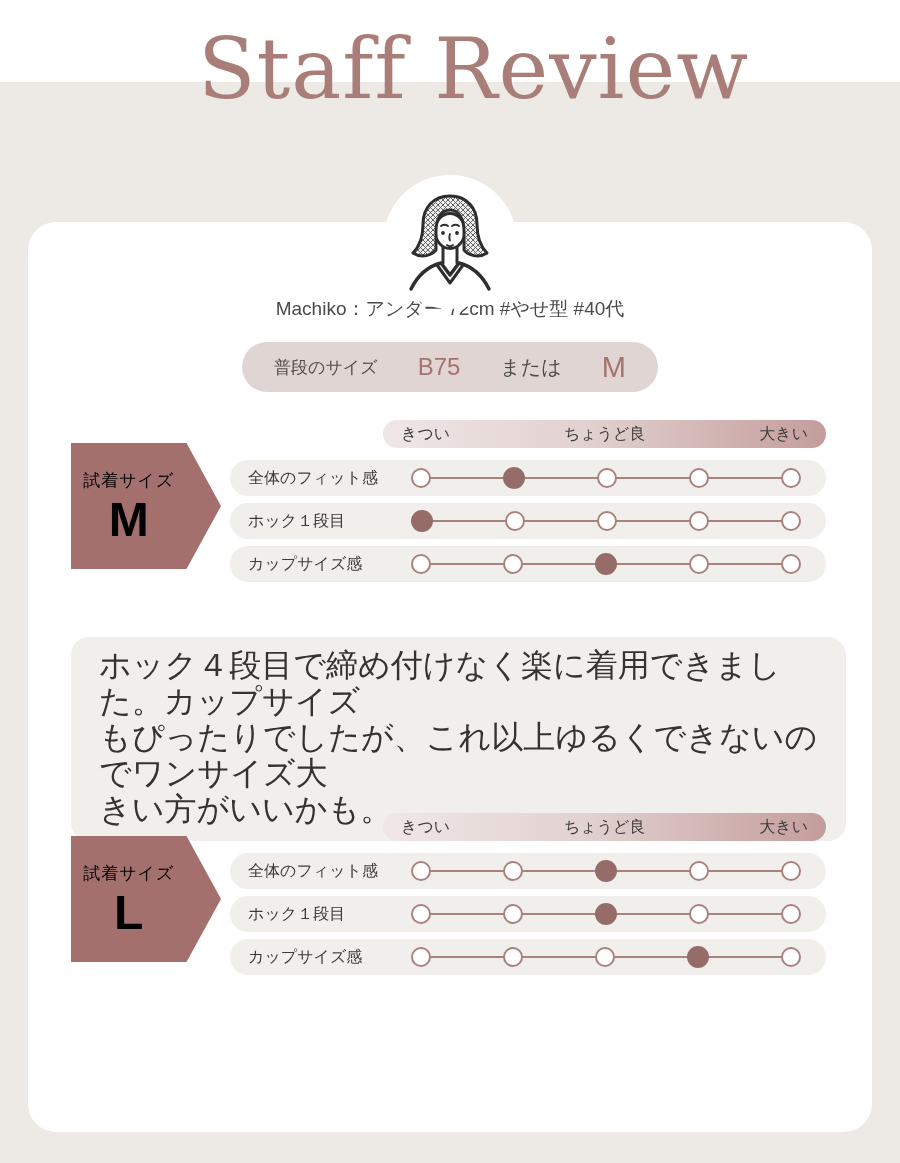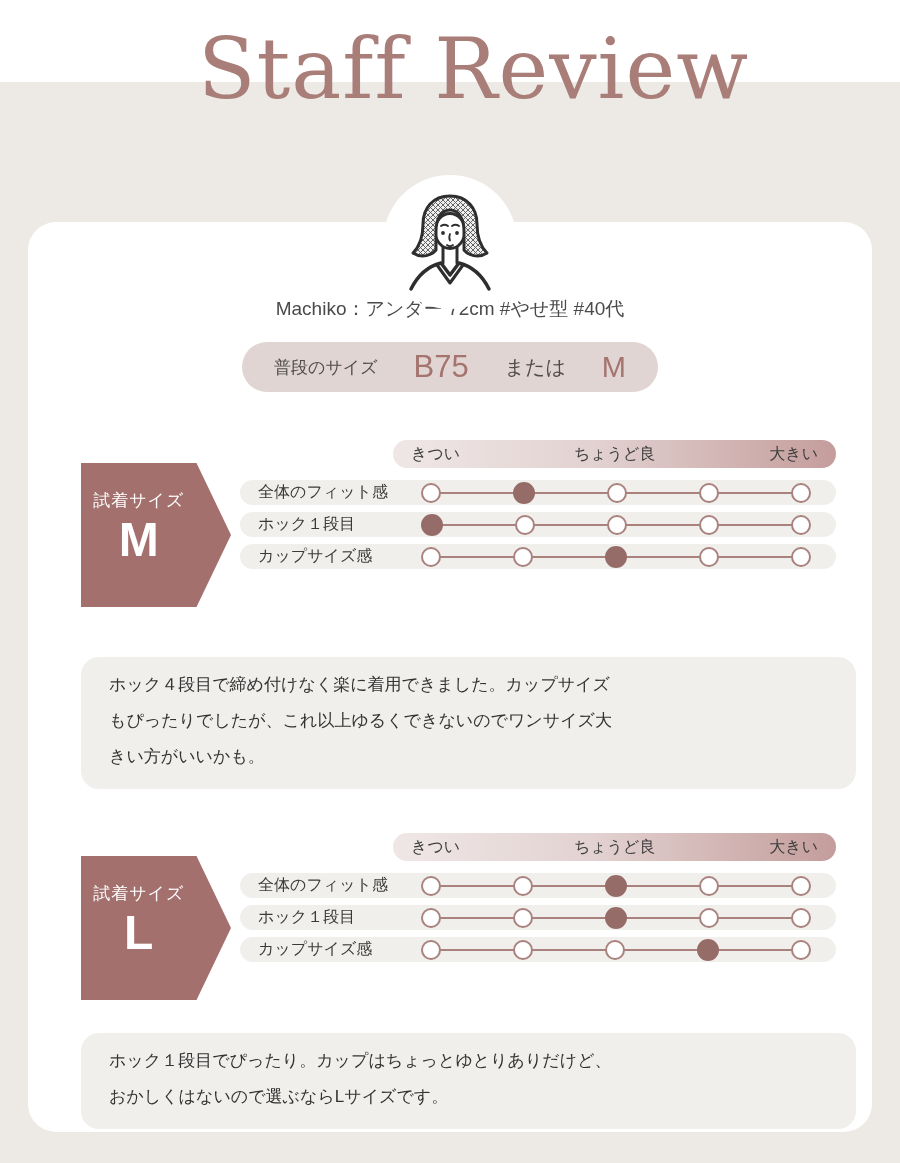--- a/index.html
+++ b/index.html
@@ -52,55 +52,55 @@
   }
   .size-pill {
     position: absolute; left: 214px; top: 120px;
     width: 416px; height: 50px;
     background: var(--pill-bg, #e0d5d3);
     border-radius: 25px;
     display: flex; align-items: center; justify-content: space-between;
     padding: 16px 32px;
   }
   .size-pill .lbl { font-size: 17px; color: #4f4c4b; }
-  .size-pill .big { font-size: 31px; color: var(--accent, #a5746f); }
+  .size-pill .big { font-size: 24px; color: var(--accent, #a5746f); }
   .size-pill .big.alt { font-size: 29px; }
   .size-pill .or { font-size: 20px; color: #4f4c4b; }
 
-  .section { position: absolute; left: 18px; width: 100%; height: 360px; margin-top: 20px; }
+  .section { position: absolute; left: 8px; width: 100%; height: 360px; }
   .section.sec-0 { top: 198px; }
   .section.sec-1 { top: 591px; }
 
   .scale-header {
     position: absolute; left: 347px; top: 0;
     width: 443px; height: 28px;
     border-radius: 14px;
     background: linear-gradient(90deg, var(--scale-gradient-start, #efe7e6) 0%, #e2d2d1 45%, var(--scale-gradient-end, #c49d9b) 100%);
     display: flex; align-items: center; justify-content: space-between;
     padding: 0 18px;
     font-size: 16px; font-weight: 500; color: #3c3c3c;
   }
   .badge {
     position: absolute; left: 35px; top: 23px;
-    width: 150px; height: 144px;
+    width: 150px; height: 126px;
     background: var(--badge, #a3706d);
     clip-path: polygon(0 0, 77% 0, 100% 50%, 77% 100%, 0 100%);
-    color: #ffffff;
+    color: #000000;
   }
   .badge-inner {
     width: 77%; height: 100%;
     display: flex; flex-direction: column; align-items: center;
     padding-top: 26px;
   }
   .badge-label { font-size: 17px; letter-spacing: 1px; }
   .badge-size { font-size: 48px; font-weight: bold; margin-top: 4px; line-height: 1; }
 
   .rows-wrap { position: absolute; left: 194px; top: 40px; width: 596px; }
   .rating-row {
-    height: 25px;
+    height: 36px;
     background: var(--panel-bg, #f1efec);
     border-radius: 20px;
     display: flex; align-items: center;
     padding: 0 25px 0 18px;
     margin-bottom: 7px;
   }
   .row-label { flex: 1; font-size: 16px; color: #3a3a3a; }
   .dots {
     position: relative; width: 390px; height: 100%;
     display: flex; align-items: center; justify-content: space-between;
@@ -120,21 +120,21 @@
     width: 22px; height: 22px;
     background: var(--dot-filled, #966c68);
     border-color: var(--dot-filled, #966c68);
   }
   .comment {
     position: absolute; left: 35px;
     width: 775px;
     background: var(--panel-bg, #f1efec);
     border-radius: 18px;
     padding: 10px 28px 14px;
-    font-size: 17px;
+    font-size: 32px;
     line-height: 36px;
     color: #333333;
     white-space: pre-line;
   }
   .sec-0 .comment { top: 217px; }
   .sec-1 .comment { top: 200px; }
 </style>
 </head>
 <body>
 
@@ -276,17 +276,15 @@
     <div class="dots">
       <div class="dot-line"></div>
     <div class="dot"></div>
               <div class="dot"></div>
               <div class="dot"></div>
               <div class="dot filled"></div>
               <div class="dot"></div>
             </div>
   </div>
 </div>
-    <div class="comment">ホック１段目でぴったり。カップはちょっとゆとりありだけど、
-おかしくはないので選ぶならLサイズです。</div>
   </div>
 </div>
 </div>
 
 </body></html>

